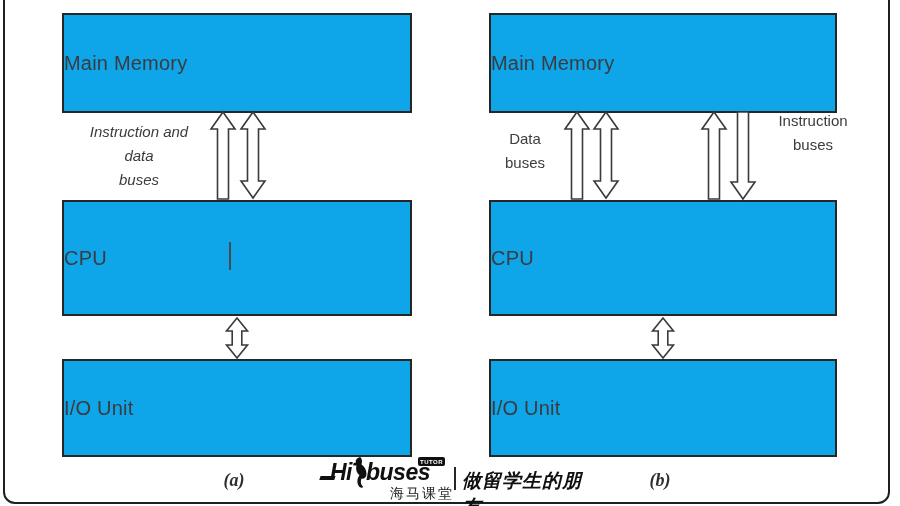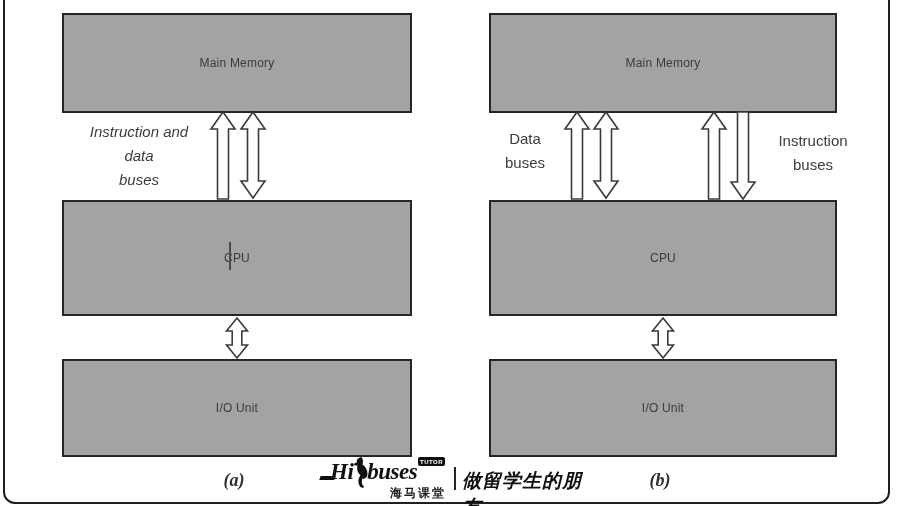--- a/index.html
+++ b/index.html
@@ -18,45 +18,44 @@
     top: -16px;
     width: 887px;
     height: 520px;
     border: 2.5px solid #1f1f1f;
     border-radius: 12px;
     background: transparent;
   }
   .box {
     position: absolute;
     border: 2px solid #262626;
-    background: #a3a3a3;
+    background: #0ea5e9;
     display: flex;
     align-items: center;
-    justify-content: center;
-    font-size: 12px;
+    font-size: 20px;
     color: #3b3b40;
     letter-spacing: 0.2px;
   }
   .a-memory { left: 62px; top: 13px;  width: 350px; height: 100px; }
   .a-cpu    { left: 62px; top: 200px; width: 350px; height: 116px; }
   .a-io     { left: 62px; top: 359px; width: 350px; height: 98px; }
   .b-memory { left: 489px; top: 13px;  width: 348px; height: 100px; }
   .b-cpu    { left: 489px; top: 200px; width: 348px; height: 116px; }
   .b-io     { left: 489px; top: 359px; width: 348px; height: 98px; }
   .bus-label {
     position: absolute;
     white-space: pre-line;
     text-align: center;
     font-size: 15px;
     line-height: 24px;
     color: #3b3b40;
   }
   .a-bus  { left: 68px;  top: 120px; width: 142px; font-style: italic; }
   .b-data { left: 478px; top: 127px; width: 94px; }
-  .b-inst { left: 760px; top: 129px; width: 106px; }
+  .b-inst { left: 760px; top: 109px; width: 106px; }
   .caption {
     position: absolute;
     top: 470px;
     width: 52px;
     text-align: center;
     font-family: "Liberation Serif", serif;
     font-style: italic;
     font-weight: bold;
     font-size: 18px;
     color: #2e2e2e;
@@ -73,35 +72,35 @@
     height: 28px;
     background: #4a4a4a;
   }
   
   .watermark { position: absolute; left: 318px; top: 457px; width: 270px; height: 45px; color: #101010; }
   .wm-dash { position: absolute; left: 2px; top: 19px; width: 15px; height: 3.5px; background: #101010; transform: skewX(-18deg); }
   .wm-brand {
     position: absolute; left: 12px; top: 2px;
     display: inline-flex; align-items: flex-start;
     font-style: italic; font-weight: 800; font-size: 23px;
-    letter-spacing: -0.5px; color: #101010; font-family: Liberation Serif, serif;
+    letter-spacing: -0.5px; color: #101010;
   }
   .wm-seahorse { margin: -2px -1px 0 0; }
   .wm-badge {
     position: absolute; left: 100px; top: 0px;
     min-width: 25px; height: 9px; padding: 0 2px;
     background: #101010; color: #ffffff;
     border-radius: 2px;
     font-size: 6px; font-weight: bold; letter-spacing: 0.5px;
     display: flex; align-items: center; justify-content: center;
     font-style: normal;
   }
   .wm-sub {
     position: absolute; left: 72px; top: 28px;
-    font-size: 12px; font-weight: bold; letter-spacing: 2px; color: #1c1c1c;
+    font-size: 14px; font-weight: normal; letter-spacing: 2px; color: #1c1c1c;
   }
   .wm-sep { position: absolute; left: 134px; top: 7px; font-size: 23px; font-weight: 300; color: #101010; }
   .wm-slogan {
     position: absolute; left: 144px; top: 11px;
     font-size: 19px; font-weight: 700; font-style: italic;
     letter-spacing: 1px; color: #101010;
     font-family: "Liberation Serif", serif;
   }
 </style>
 </head>

